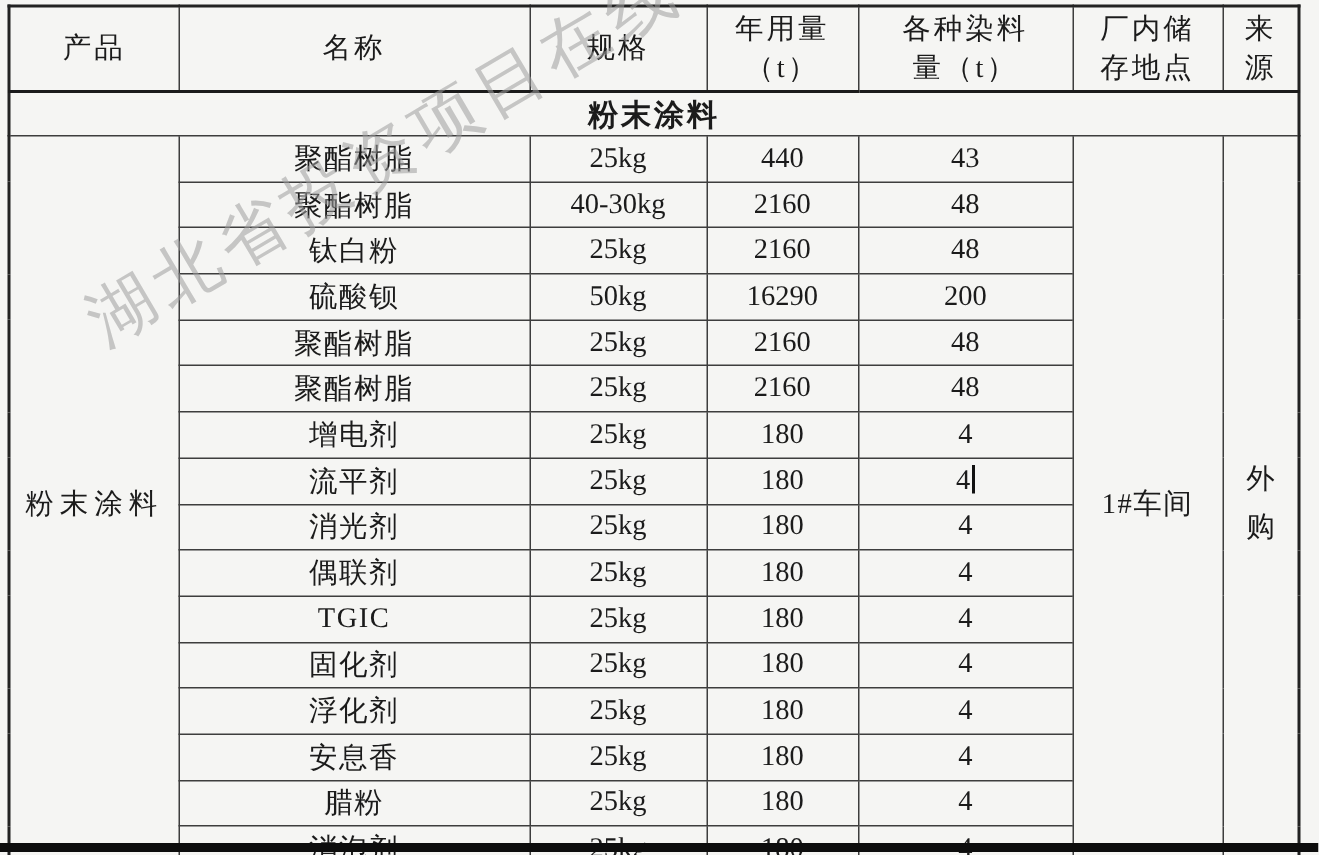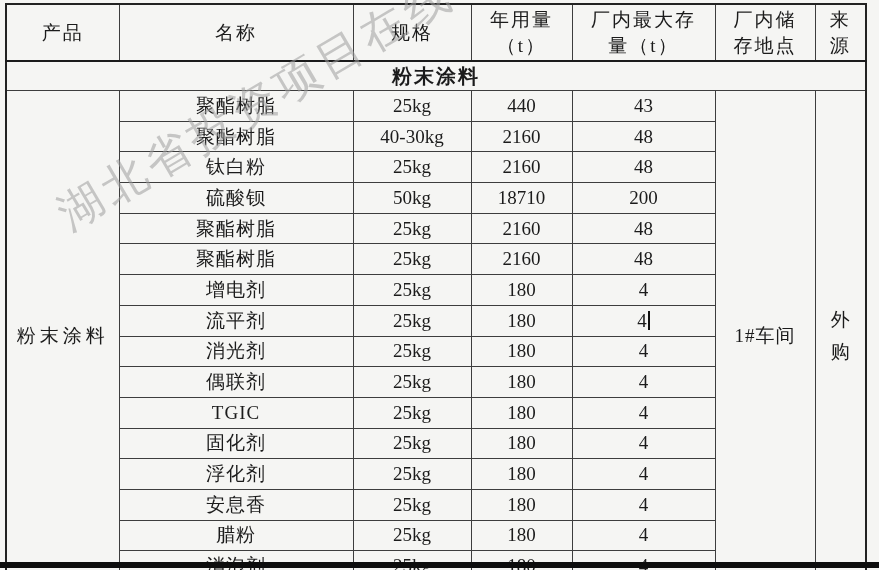--- a/index.html
+++ b/index.html
@@ -71,21 +71,21 @@
         <col style="width:100px">
       <col style="width:51px">
     </colgroup>
     <thead>
       <tr id="header-row">
           <th>产品</th>
           <th>名称</th>
           <th>规格</th>
           <th>年用量
 （t）</th>
-          <th>厂内最大存
+          <th>各种染料
 量（t）</th>
           <th>厂内储
 存地点</th>
           <th>来
 源</th>
         </tr>
     </thead>
     <tbody id="body-rows">
       <tr class="section-row">
         <td colspan="7">粉末涂料</td>
@@ -108,21 +108,21 @@
         </tr>
         <tr class="data-row">
           <td class="name-cell">钛白粉</td>
           <td class="spec-cell">25kg</td>
           <td class="annual-cell">2160</td>
           <td class="max-cell">48</td>
         </tr>
         <tr class="data-row">
           <td class="name-cell">硫酸钡</td>
           <td class="spec-cell">50kg</td>
-          <td class="annual-cell">18710</td>
+          <td class="annual-cell">16290</td>
           <td class="max-cell">200</td>
         </tr>
         <tr class="data-row">
           <td class="name-cell">聚酯树脂</td>
           <td class="spec-cell">25kg</td>
           <td class="annual-cell">2160</td>
           <td class="max-cell">48</td>
         </tr>
         <tr class="data-row">
           <td class="name-cell">聚酯树脂</td>

